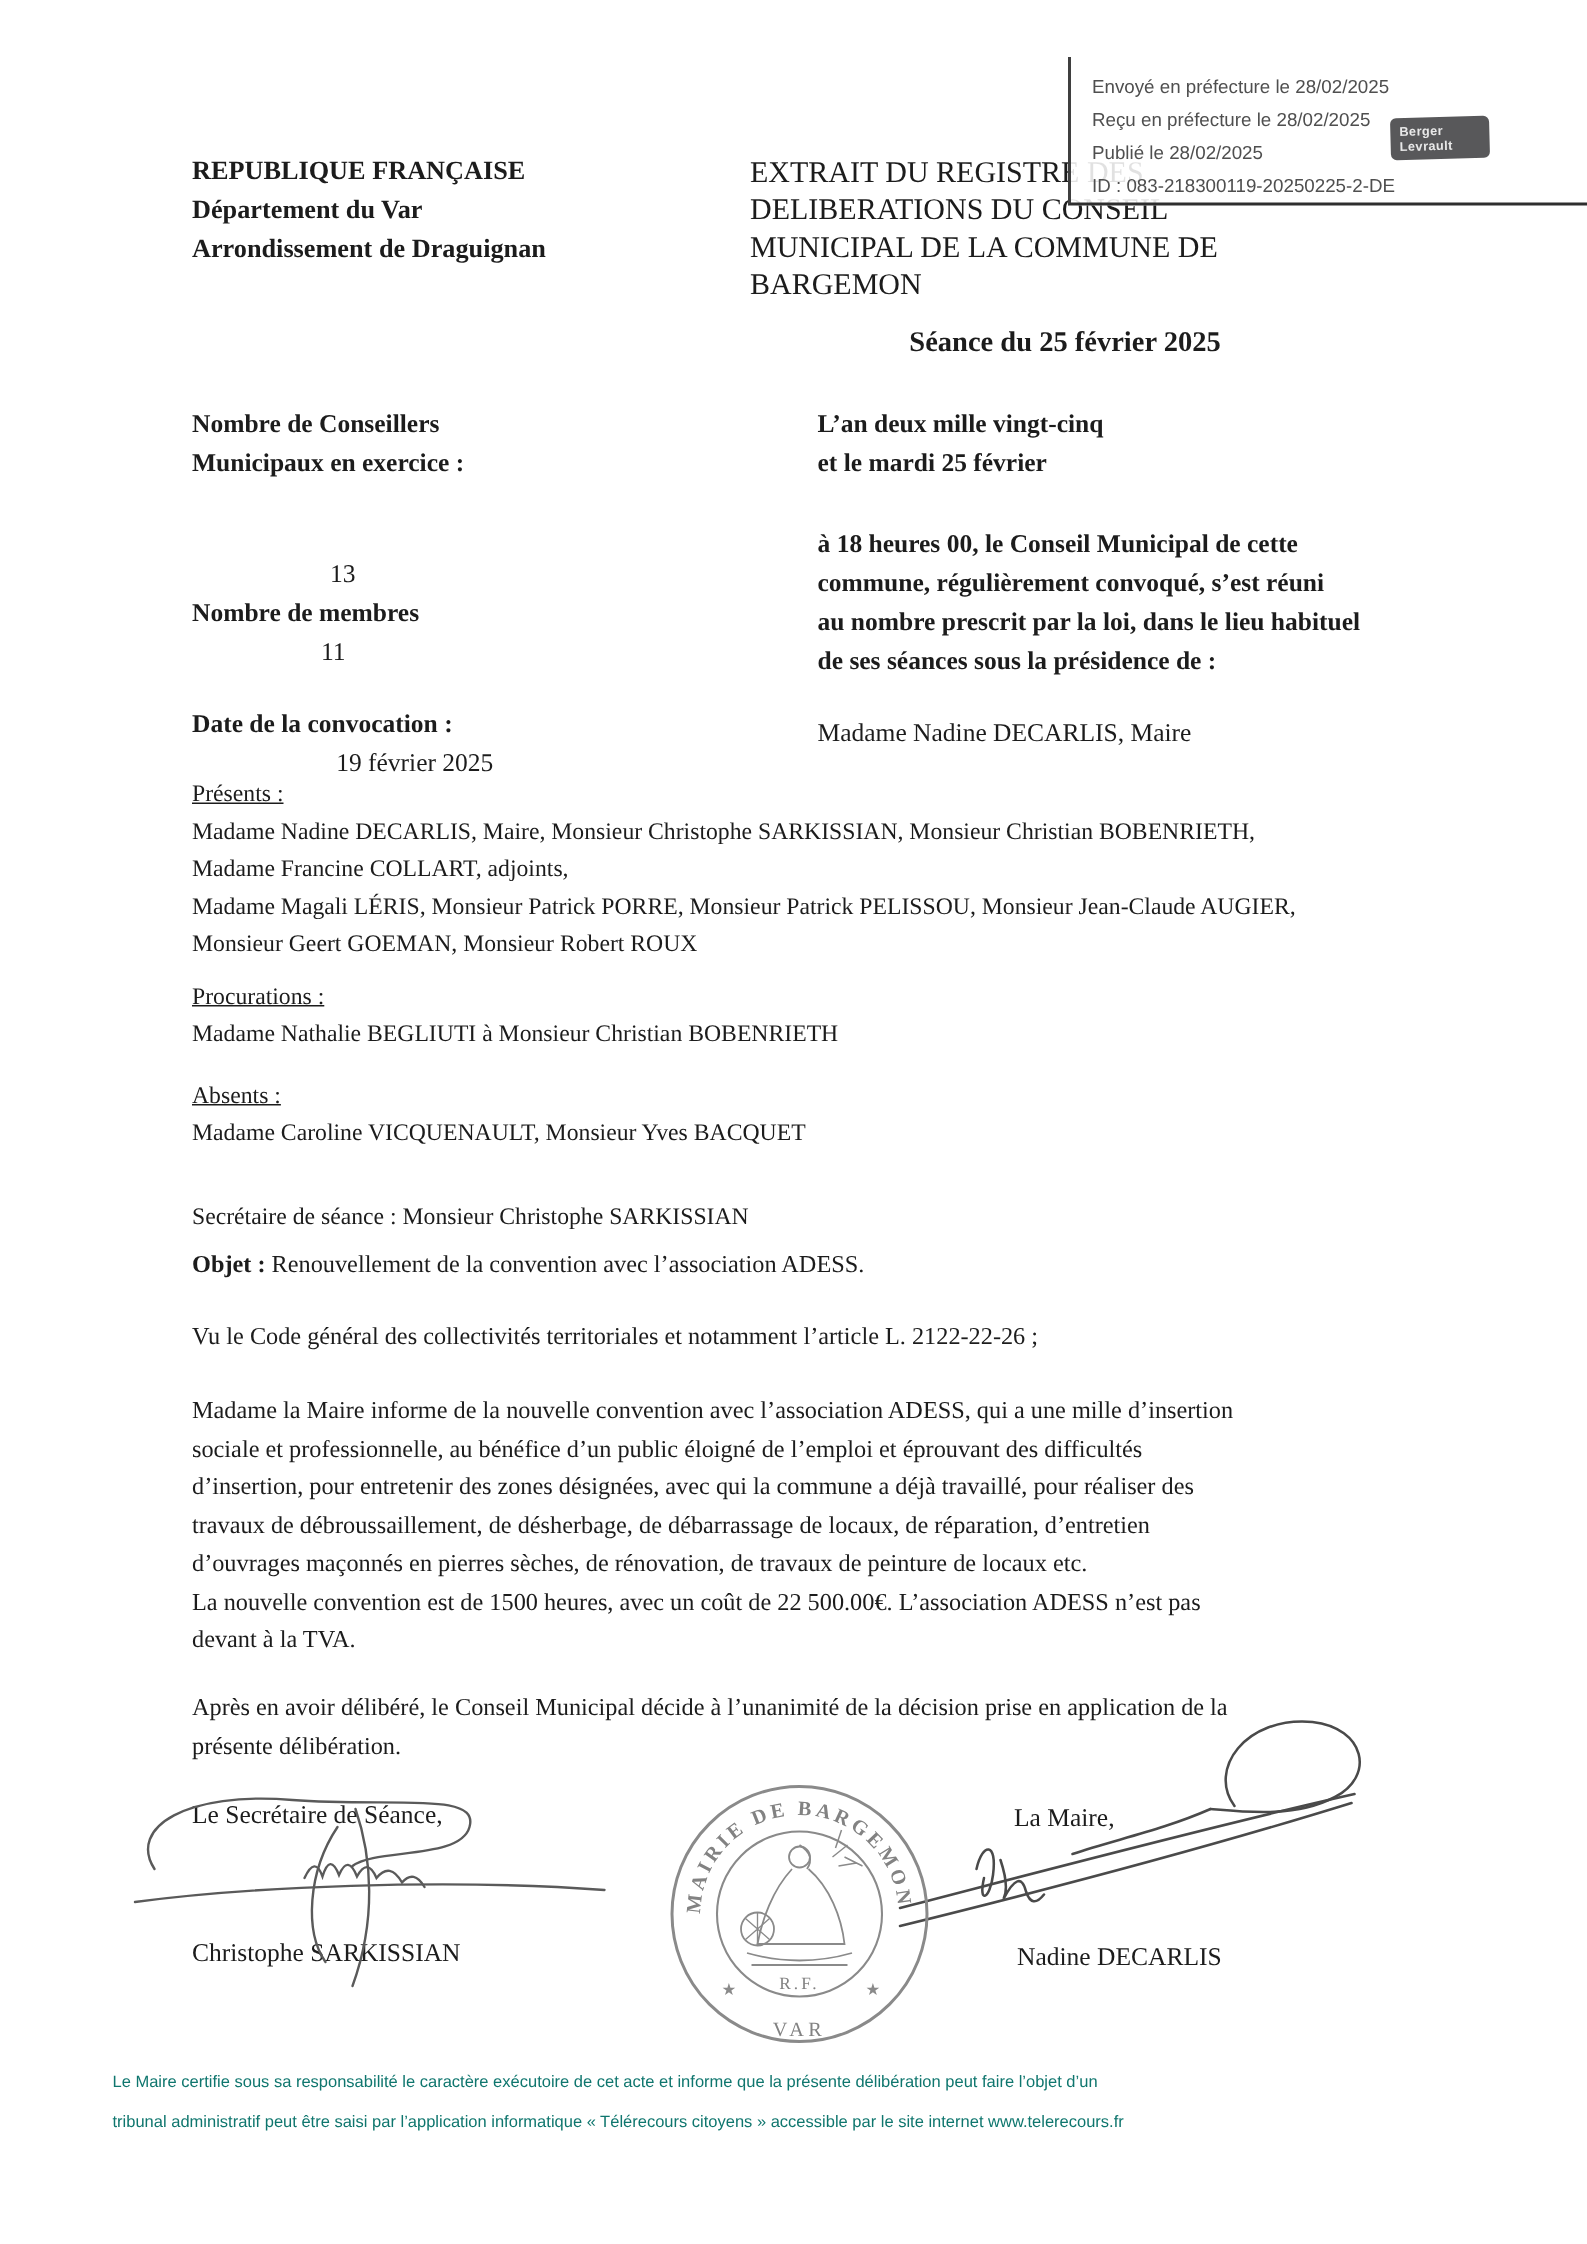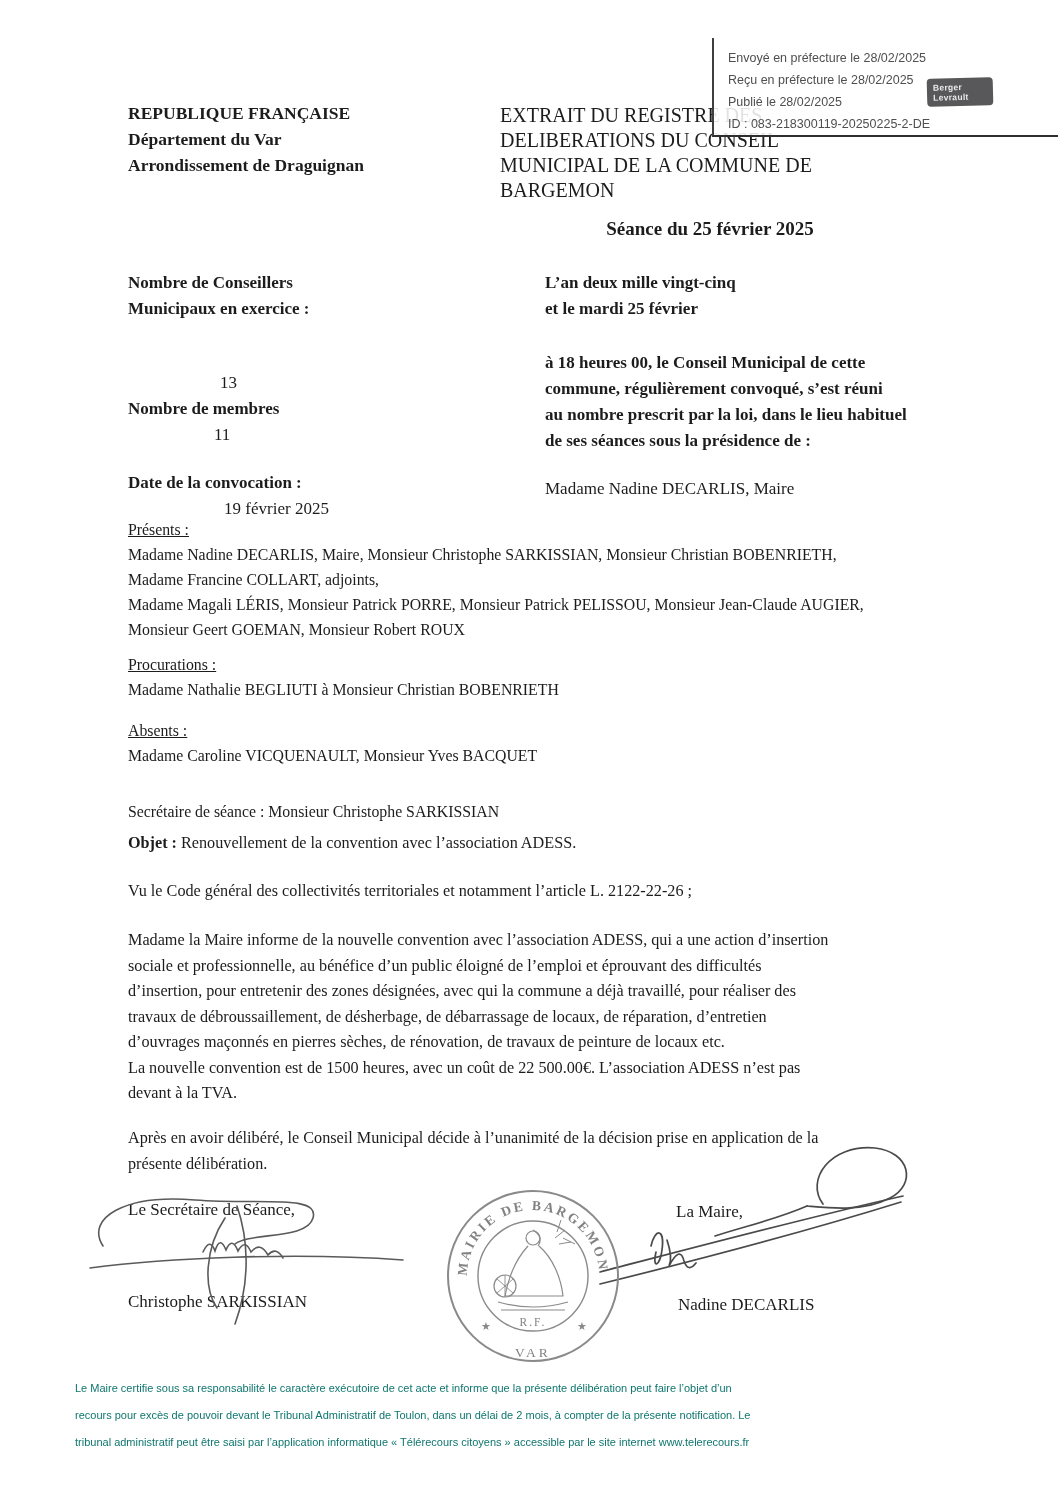--- a/index.html
+++ b/index.html
@@ -124,21 +124,21 @@
 
   <div class="abs txt-block" style="top:784px;margin-top:15px;">Secrétaire de séance : Monsieur Christophe SARKISSIAN</div>
 
   <div class="abs txt-block body16" style="top:831px;">
     <span class="bold">Objet :</span><span> Renouvellement de la convention avec l’association ADESS.</span>
   </div>
 
   <div class="abs txt-block body16" style="top:879px;">Vu le Code général des collectivités territoriales et notamment l’article L. 2122-22-26 ;</div>
 
   <div class="abs txt-block body16" style="top:928px;">
-    <div>Madame la Maire informe de la nouvelle convention avec l’association ADESS, qui a une action d’insertion</div>
+    <div>Madame la Maire informe de la nouvelle convention avec l’association ADESS, qui a une mille d’insertion</div>
     <div>sociale et professionnelle, au bénéfice d’un public éloigné de l’emploi et éprouvant des difficultés</div>
     <div>d’insertion, pour entretenir des zones désignées, avec qui la commune a déjà travaillé, pour réaliser des</div>
     <div>travaux de débroussaillement, de désherbage, de débarrassage de locaux, de réparation, d’entretien</div>
     <div>d’ouvrages maçonnés en pierres sèches, de rénovation, de travaux de peinture de locaux etc.</div>
     <div>La nouvelle convention est de 1500 heures, avec un coût de 22 500.00€. L’association ADESS n’est pas</div>
     <div>devant à la TVA.</div>
   </div>
 
   <div class="abs txt-block body16" style="top:1126px;">
     <div>Après en avoir délibéré, le Conseil Municipal décide à l’unanimité de la décision prise en application de la</div>
@@ -191,17 +191,16 @@
       <textPath href="#sealArc" startOffset="0">MAIRIE DE BARGEMON</textPath>
     </text>
     <text x="90" y="140" text-anchor="middle" font-family="Liberation Serif, DejaVu Serif, serif" font-size="11.5" fill="#828282" letter-spacing="2">R.F.</text>
     <text x="90" y="171" text-anchor="middle" font-family="Liberation Serif, DejaVu Serif, serif" font-size="13.5" fill="#828282" letter-spacing="3">VAR</text>
     <text x="38" y="144" font-size="11" fill="#8a8a8a">★</text>
     <text x="134" y="144" font-size="11" fill="#8a8a8a">★</text>
   </svg>
 
   <div class="abs footer">
     <div>Le Maire certifie sous sa responsabilité le caractère exécutoire de cet acte et informe que la présente délibération peut faire l’objet d’un</div>
-    <div>recours pour excès de pouvoir devant le Tribunal Administratif de Toulon, dans un délai de 2 mois, à compter de la présente notification. Le</div>
     <div>tribunal administratif peut être saisi par l’application informatique « Télérecours citoyens » accessible par le site internet www.telerecours.fr</div>
   </div>
 
 </div>
 
 </body></html>

